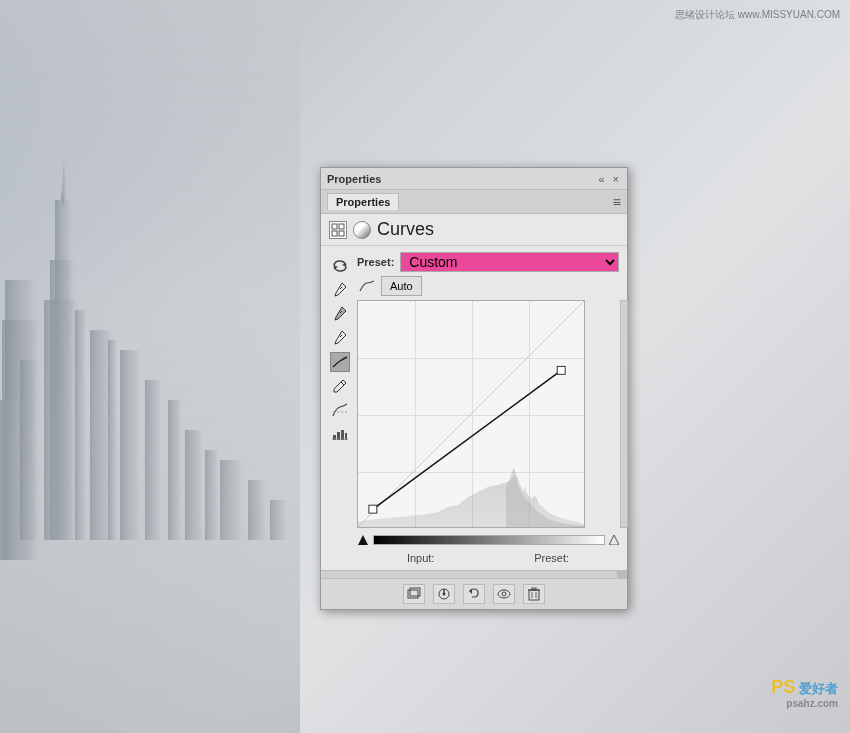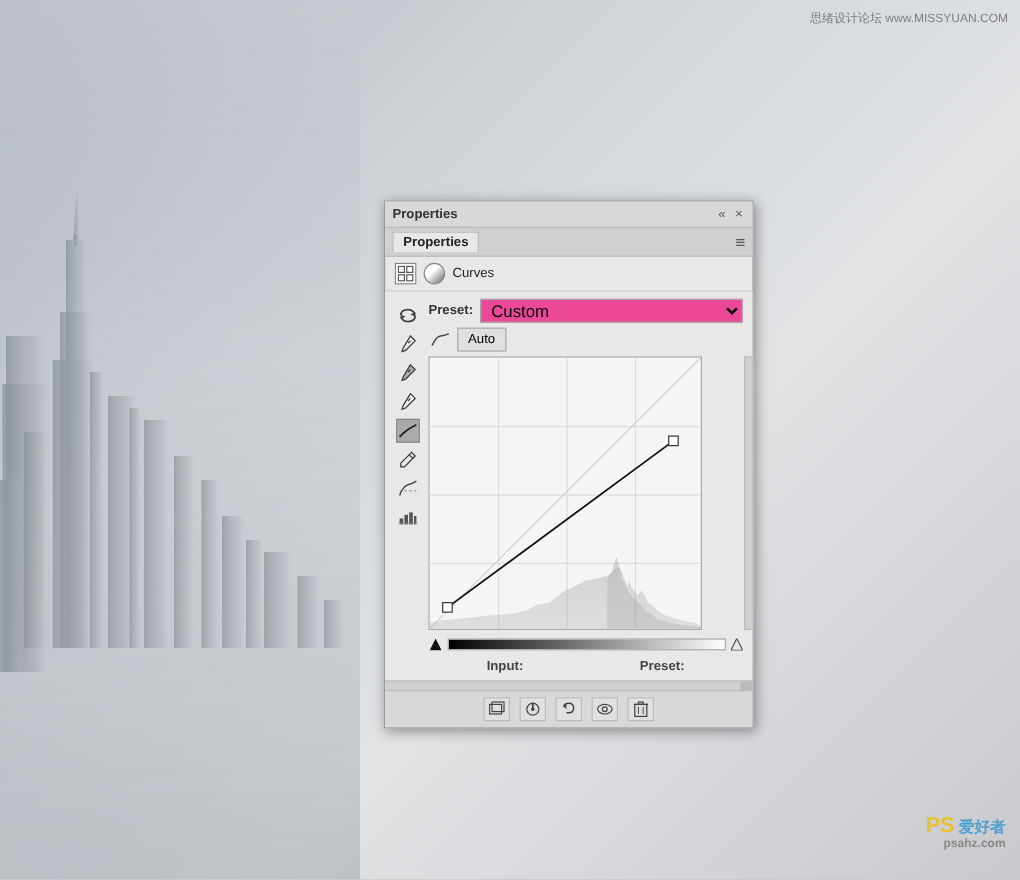--- a/index.html
+++ b/index.html
@@ -123,21 +123,21 @@
       justify-content: center;
     }
     .section-icon-circle {
       width: 18px;
       height: 18px;
       border-radius: 50%;
       background: linear-gradient(135deg, #fff 40%, #666 100%);
       border: 1px solid #888;
     }
     .section-title {
-      font-size: 11px;
+      font-size: 18px;
       color: #222;
       font-weight: normal;
     }
 
     
     .content {
       padding: 6px 8px;
       background: #e8e8e8;
       display: flex;
       gap: 6px;
@@ -297,21 +297,20 @@
       color: #555;
     }
 
     
     .io-row {
       display: flex;
       justify-content: space-around;
       font-size: 11px;
       color: #444;
       margin-top: 2px;
-      font-weight: bold;
     }
 
     
     .footer-toolbar {
       display: flex;
       align-items: center;
       justify-content: center;
       gap: 8px;
       padding: 5px 8px;
       border-top: 1px solid #bbb;

